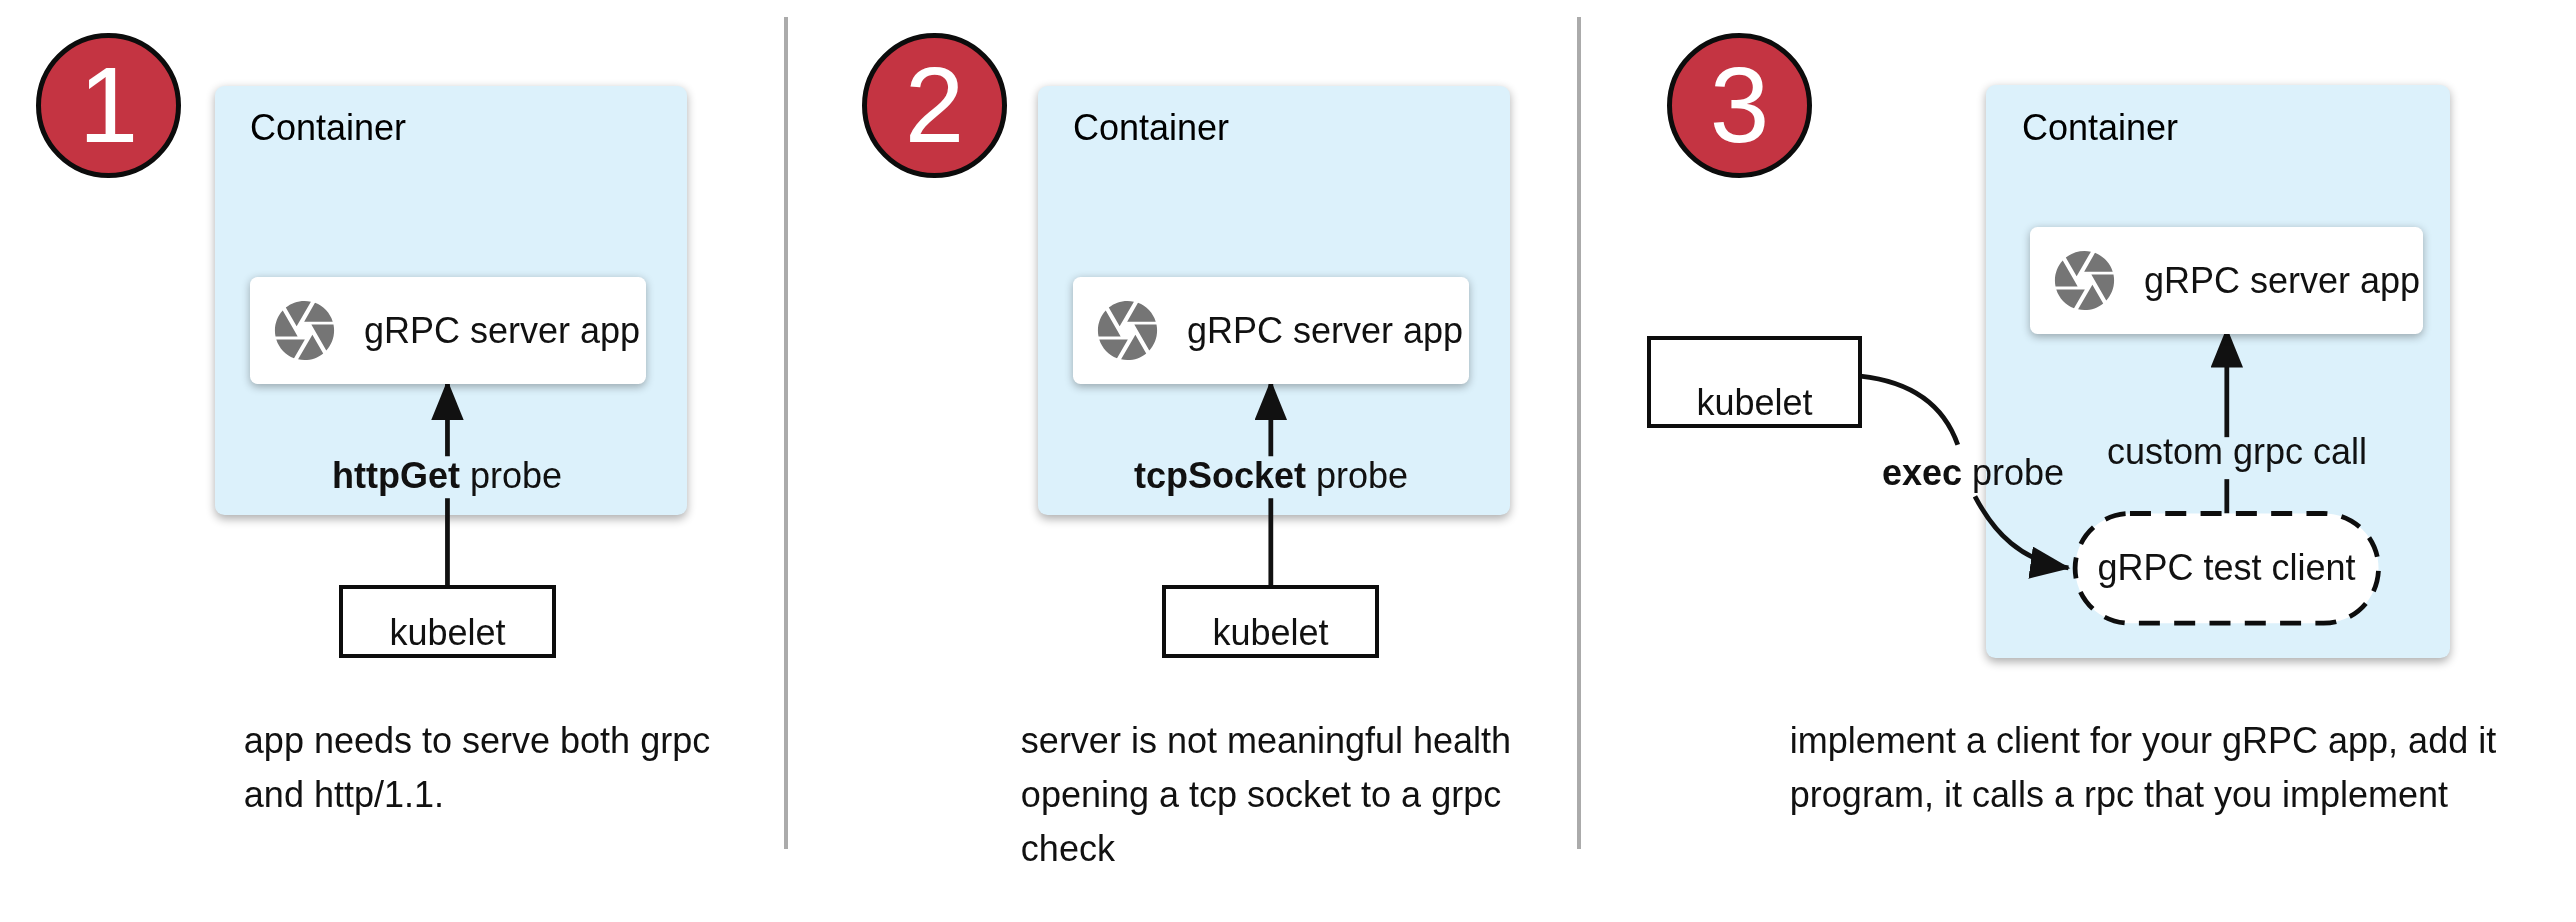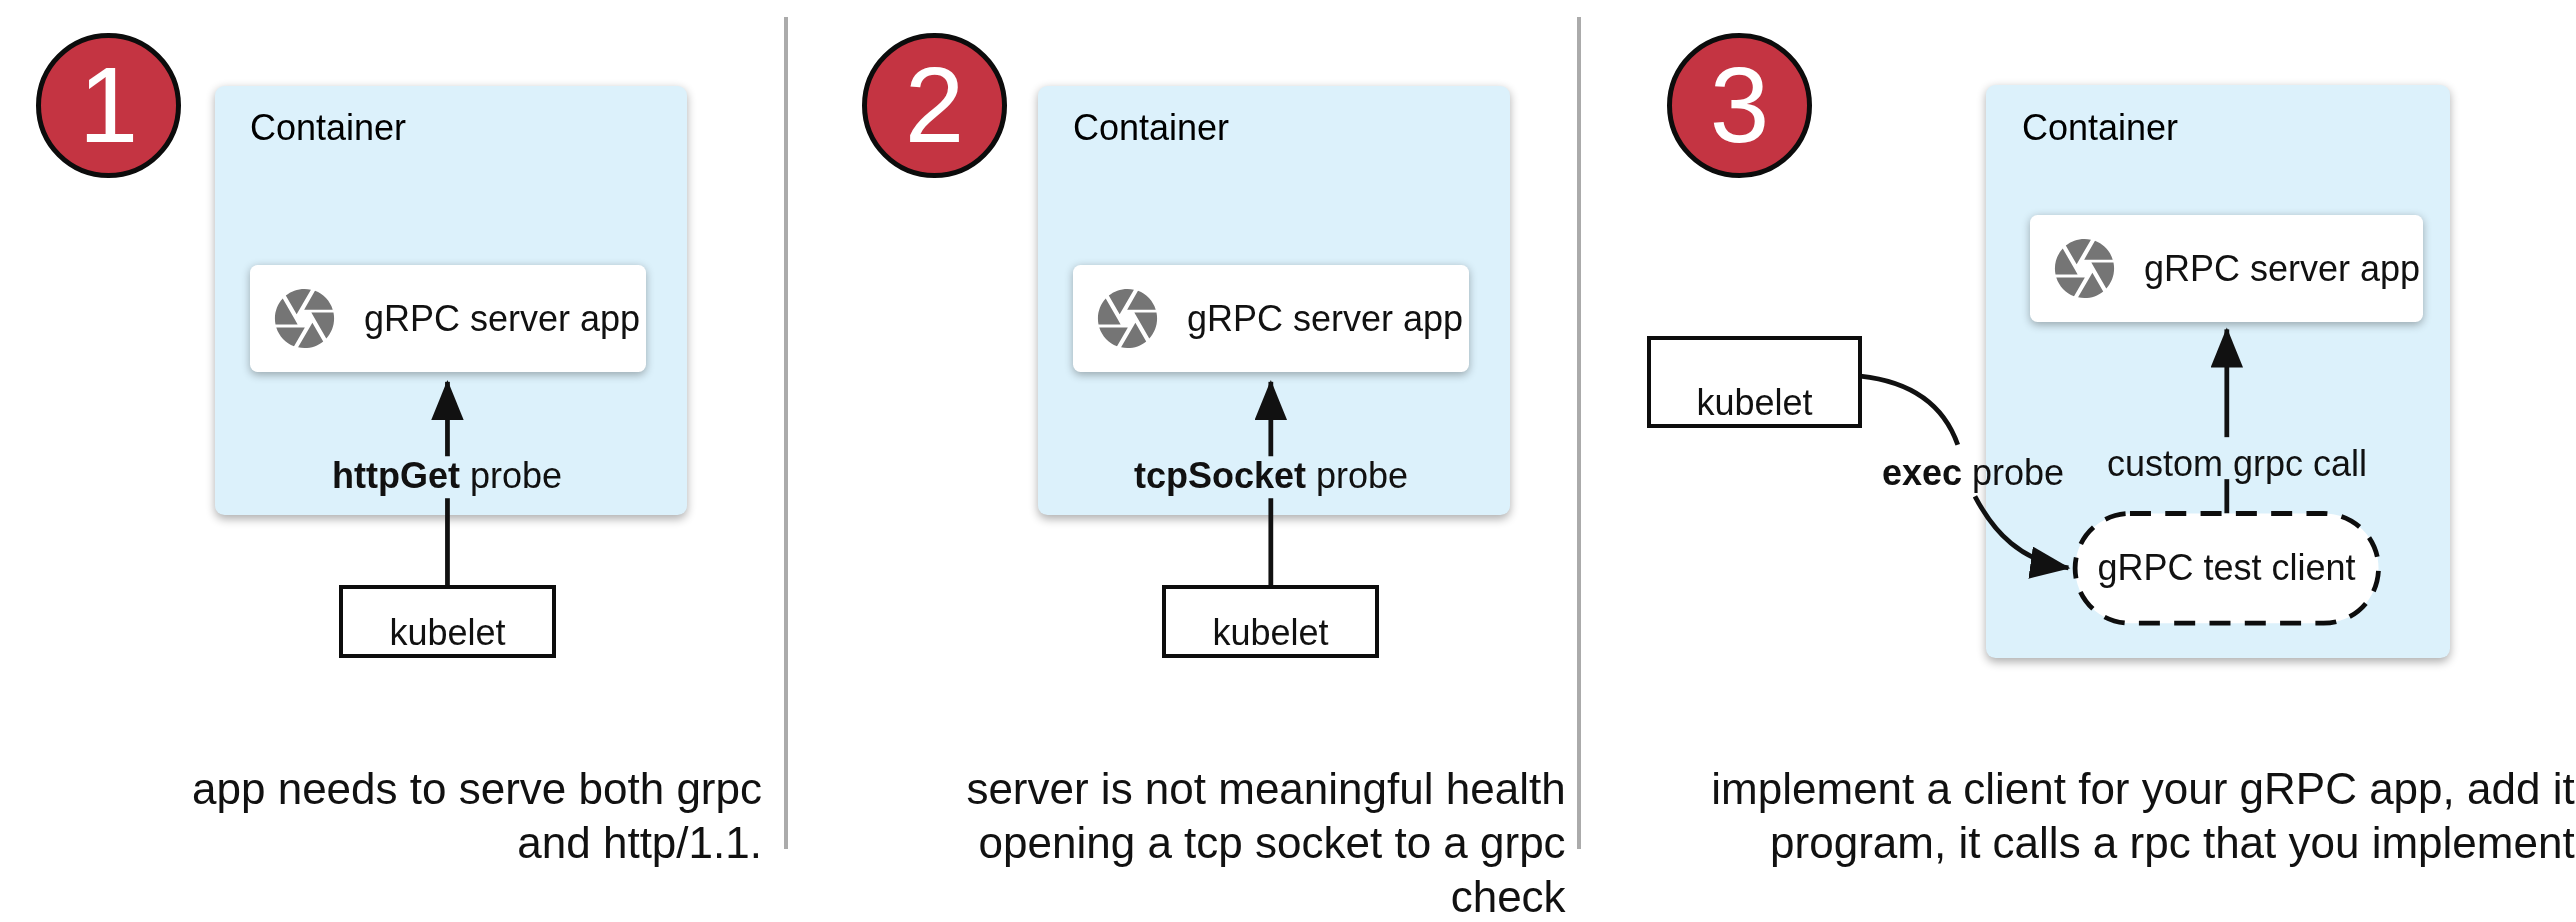--- a/index.html
+++ b/index.html
@@ -26,21 +26,21 @@
     font-size:107px;line-height:1;z-index:1;
   }
   .cbox{
     position:absolute;background:var(--container-fill);border-radius:9.5px;
     box-shadow:0 3.8px 9.5px rgba(0,0,0,0.32);z-index:1;
   }
   .clabel{position:absolute;font-size:36px;color:#000000;z-index:3;}
   .appbox{
     position:absolute;width:396px;height:107px;background:#fff;border-radius:7.6px;
     box-shadow:0 2.9px 8.6px rgba(0,0,0,0.3);display:flex;align-items:center;
-    padding-left:19px;box-sizing:border-box;gap:24px;z-index:3;
+    padding-left:19px;box-sizing:border-box;gap:24px;z-index:3;margin-top:12px;
   }
   .appicon{width:71px;height:71px;flex:0 0 auto;display:block;}
   .appicon svg{width:71px;height:71px;display:block;}
   .applabel{font-size:36px;white-space:nowrap;}
   .kubelet{
     position:absolute;background:#fff;border:4.8px solid #0d0d0d;box-sizing:border-box;
     display:flex;align-items:flex-end;justify-content:center;font-size:36px;z-index:3;
   }
   .probe{
     position:absolute;transform:translate(-50%,-50%);font-size:36px;
@@ -49,22 +49,22 @@
   .probe b{font-weight:700;}
   .clientlabel{
     position:absolute;display:flex;align-items:center;justify-content:center;
     font-size:36px;z-index:3;
   }
   .calllabel{
     position:absolute;transform:translate(-50%,-50%);font-size:36px;
     white-space:nowrap;z-index:3;
   }
   .caption{
-    position:absolute;transform:translateX(-50%);text-align:right;
-    font-size:44px;line-height:54px;white-space:nowrap;z-index:3;margin-top:48px;
+    position:absolute;transform:translateX(-50%);text-align:left;
+    font-size:36px;line-height:54px;white-space:nowrap;z-index:3;
   }
 </style>
 </head>
 <body>
 
 <div class="root">
 
   <div class="divider" style="left:784px"></div>
   <div class="divider" style="left:1577px"></div>
 
@@ -162,21 +162,21 @@
       </span>
       <span class="applabel">gRPC server app</span>
     </div>
 
     <div class="kubelet" style="left:1647px;top:336px;width:215px;height:92px">
       <span>kubelet</span>
     </div>
 
     <div class="probe" style="left:1973px;top:473px"><b>exec</b><span> probe</span></div>
 
-    <div class="calllabel" style="left:2237px;top:464px">custom grpc call</div>
+    <div class="calllabel" style="left:2237px;top:452px">custom grpc call</div>
 
     <div class="clientlabel" style="left:2075px;top:513px;width:303px;height:110px">
       <span>gRPC test client</span>
     </div>
 
     <div class="caption" style="left:2143px;top:714px">
       <div>implement a client for your gRPC app, add it</div>
       <div>program, it calls a rpc that you implement</div>
     </div>
   </section>

